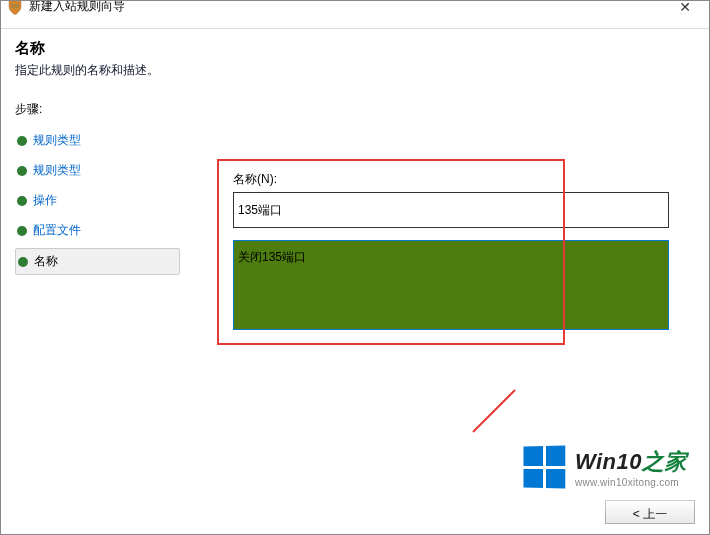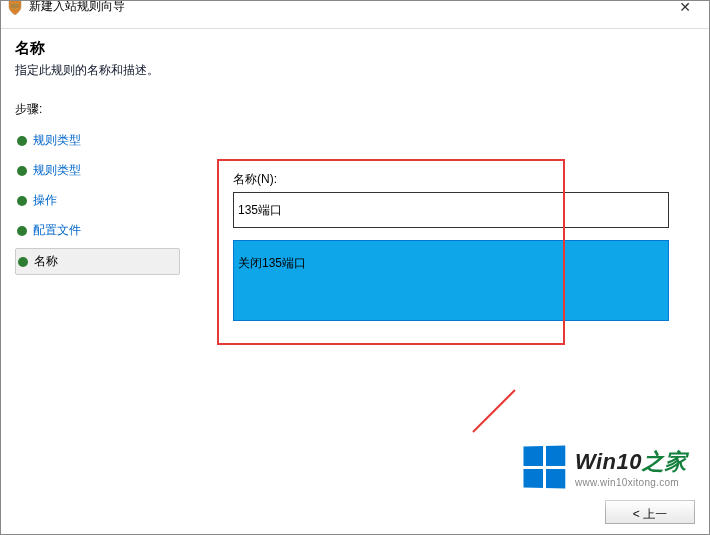--- a/index.html
+++ b/index.html
@@ -94,29 +94,29 @@
       border: 1.2px solid #333;
       padding: 1px 4px;
       font-size: 12px;
       font-family: inherit;
       color: #000;
       outline: none;
       background: #fff;
     }
     .desc-textarea {
       width: 100%;
-      height: 81px;
+      height: 90px;
       border: 1px solid #0078d4;
-      padding: 14px 4px;
+      padding: 8px 4px;
       font-size: 12px;
       font-family: inherit;
       color: #000;
       resize: none;
       outline: none;
-      background: #0ea5e9;
+      background: #4d7c0f;
     }
     .field-group { margin-bottom: 12px; }
 
     .highlight-box {
       position: absolute;
       top: 68px;
       left: 30px;
       width: 348px;
       height: 186px;
       border: 2px solid #e53935;

